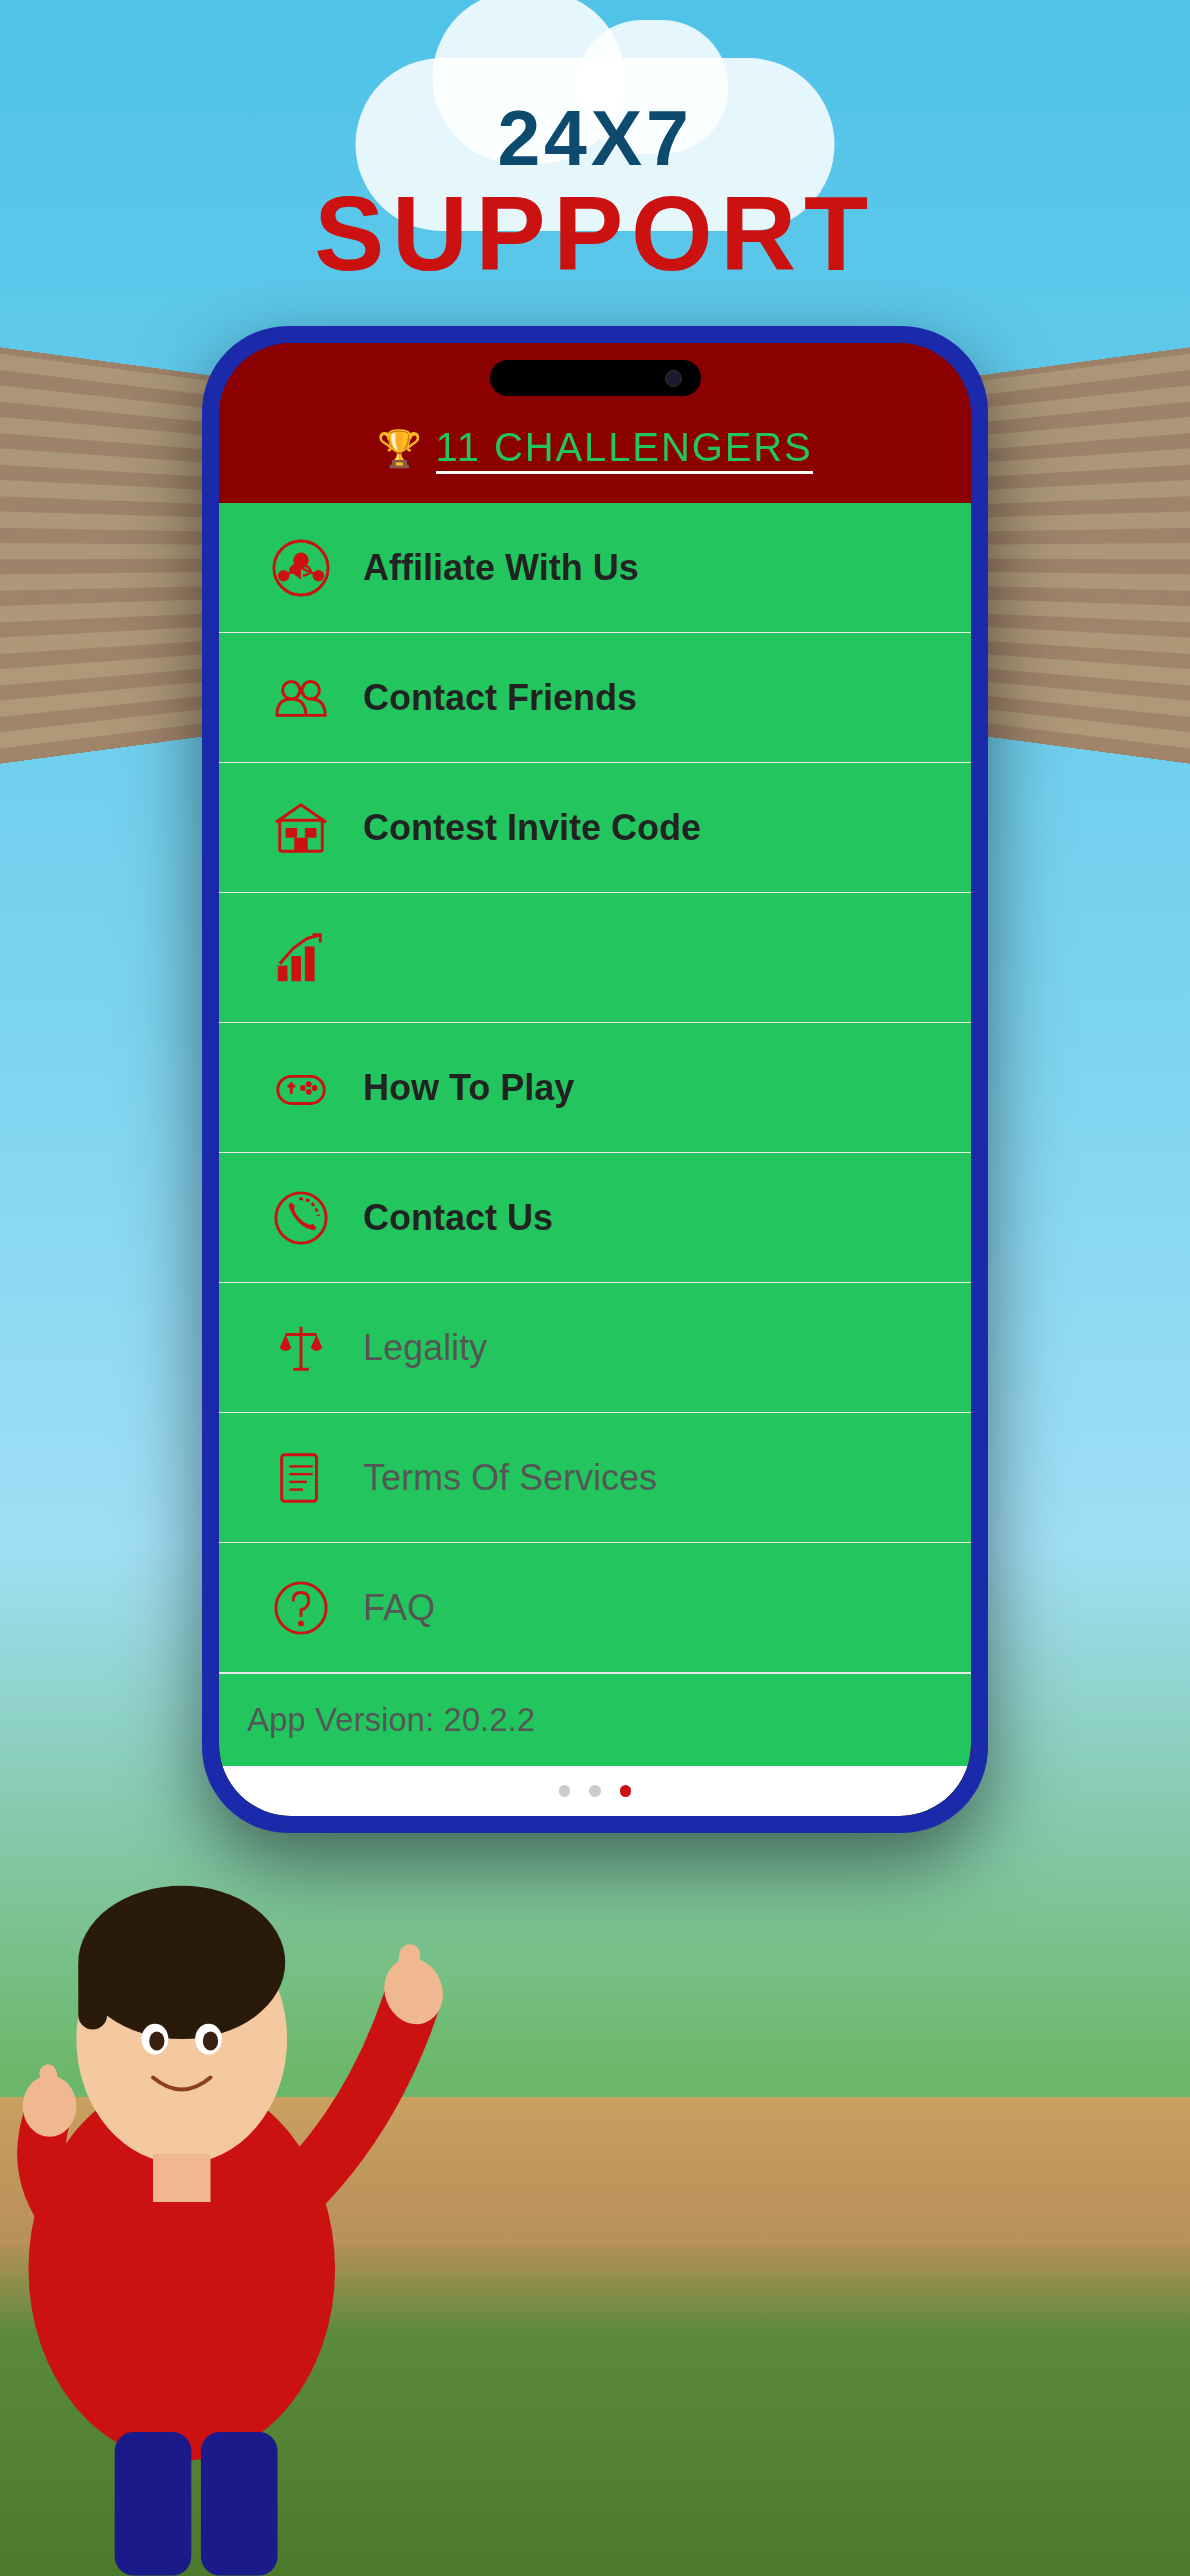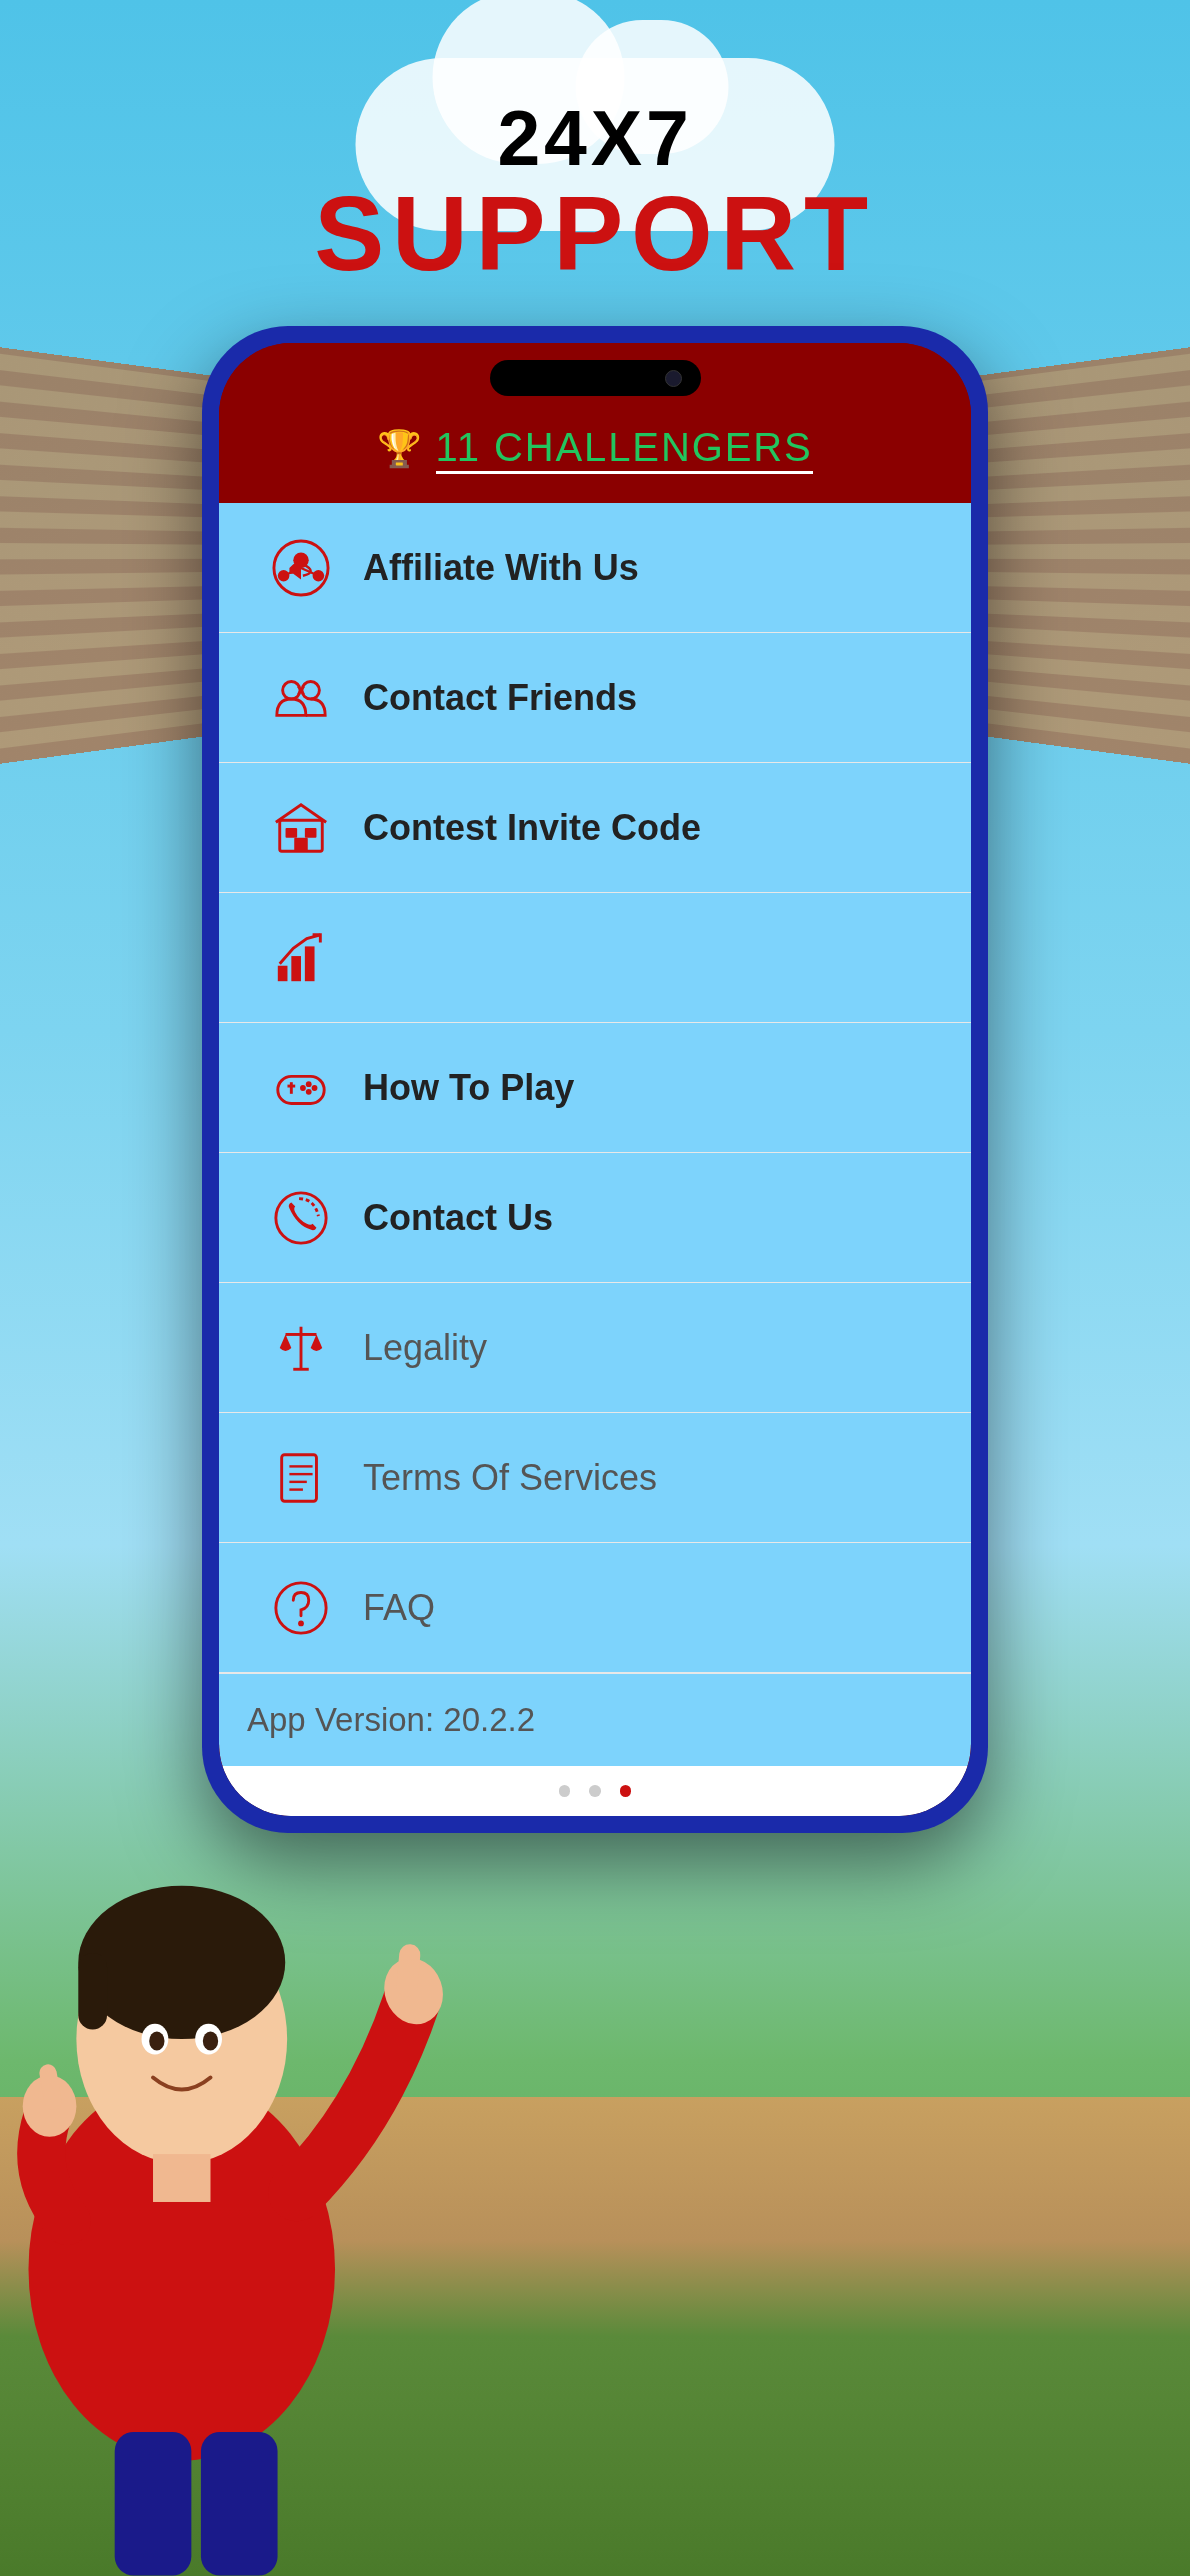--- a/index.html
+++ b/index.html
@@ -98,21 +98,21 @@
       left: 50%;
       transform: translateX(-50%);
       text-align: center;
       z-index: 5;
       white-space: nowrap;
     }
 
     .support-text .line1 {
       font-size: 77px;
       font-weight: 900;
-      color: #000000;
+      color: #0c4a6e;
       font-family: 'Arial Black', Arial, sans-serif;
       letter-spacing: 3.8px;
       line-height: 1.1;
     }
 
     .support-text .line2 {
       font-size: 105px;
       font-weight: 900;
       color: #cc1111;
       font-family: 'Arial Black', Arial, sans-serif;
@@ -199,21 +199,21 @@
 
     .app-title-underline {
       display: block;
       height: 2.9px;
       background: white;
       margin-top: 1.9px;
     }
 
     
     .menu-list {
-      background: #7dd3fc;
+      background: #22c55e;
       border-radius: 0 0 72px 72px;
       overflow: hidden;
     }
 
     .menu-item {
       display: flex;
       align-items: center;
       padding: 31px 48px;
       border-bottom: 1px solid #e8e8e8;
       gap: 29px;

